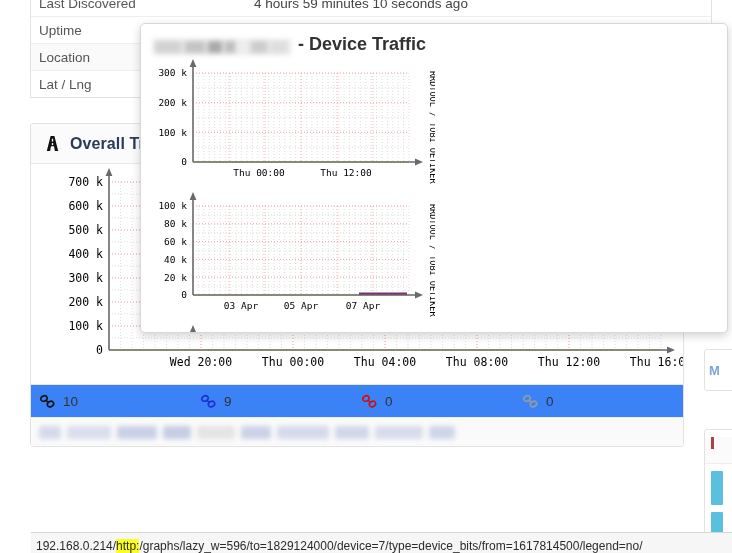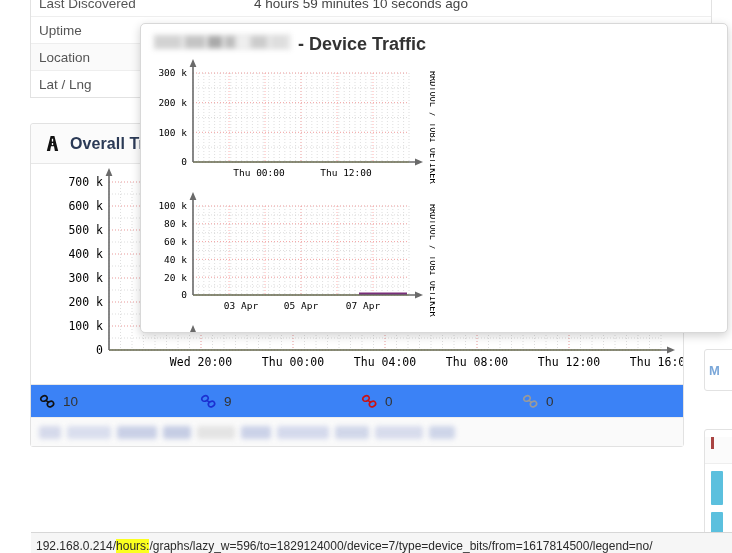--- a/index.html
+++ b/index.html
@@ -63,21 +63,21 @@
   .bluebar{width:12px;background:#5bc0de;margin:7px 0 0 6px;border-radius:1px;}
 
   
   .popup{
     position:absolute;left:140px;top:18px;width:588px;height:310px;
     background:#fff;border:1px solid #d8d8d8;border-radius:5px;
     box-shadow:0 3px 10px rgba(0,0,0,.18);
     box-sizing:border-box;overflow:hidden;
   }
   .popup-title{
-    display:flex;align-items:flex-start;gap:7px;
+    display:flex;align-items:flex-end;gap:7px;
     padding:10px 12px 4px 12px;font-size:18px;font-weight:bold;color:#333;
   }
   .pt-blur{width:138px;height:16px;filter:blur(2.6px);}
   .graph-grid{display:flex;flex-wrap:wrap;}
   .graph-cell{width:294px;height:133px;position:relative;}
 
   
   .rrd text{font-family:"DejaVu Sans Mono","Liberation Mono",monospace;fill:#000;}
 
   
@@ -547,16 +547,16 @@
             <text x="100" y="116.5" text-anchor="middle" font-size="9.5">March 2021</text>
             <text x="289" y="12" font-size="8.5" fill="#b5b5b5" transform="rotate(90 289 12)">RRDTOOL / TOBI OETIKER</text>
           </svg>
       </div>
 
     </div>
   </div>
 
   <div class="statusbar">
     <span>192.168.0.214/</span>
-      <span class="hl">hours:</span>
+      <span class="hl">http:</span>
       <span>/graphs/lazy_w=596/to=1829124000/device=7/type=device_bits/from=1617814500/legend=no/</span>
   </div>
 </div>
 
 </body></html>

